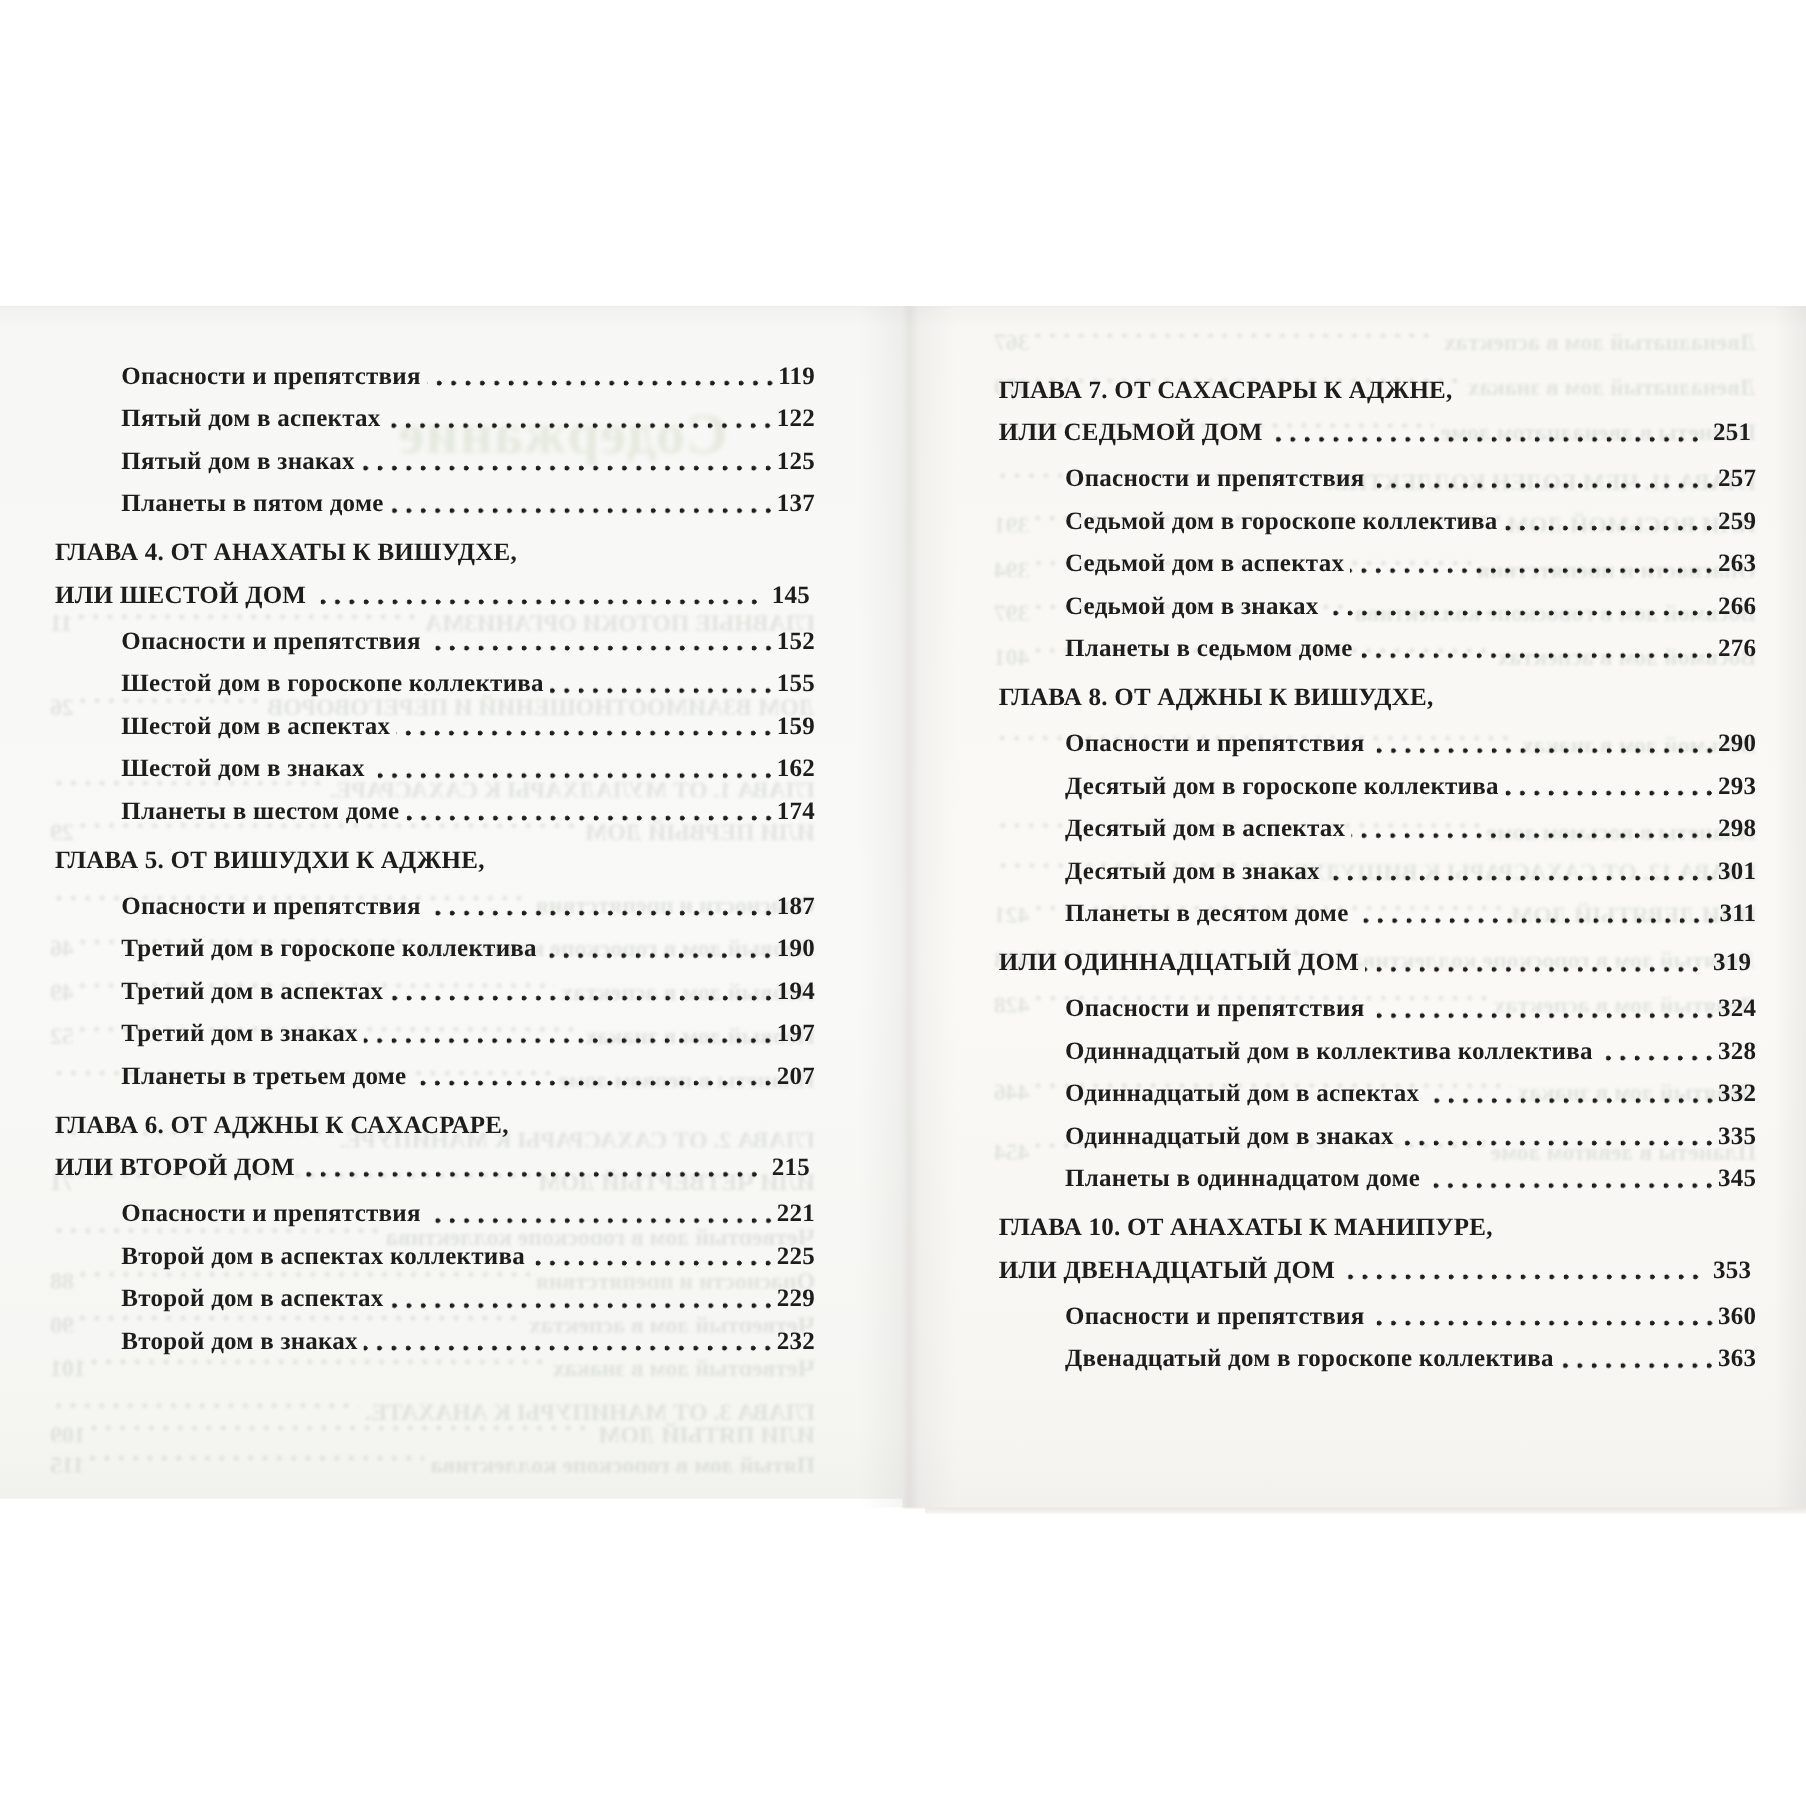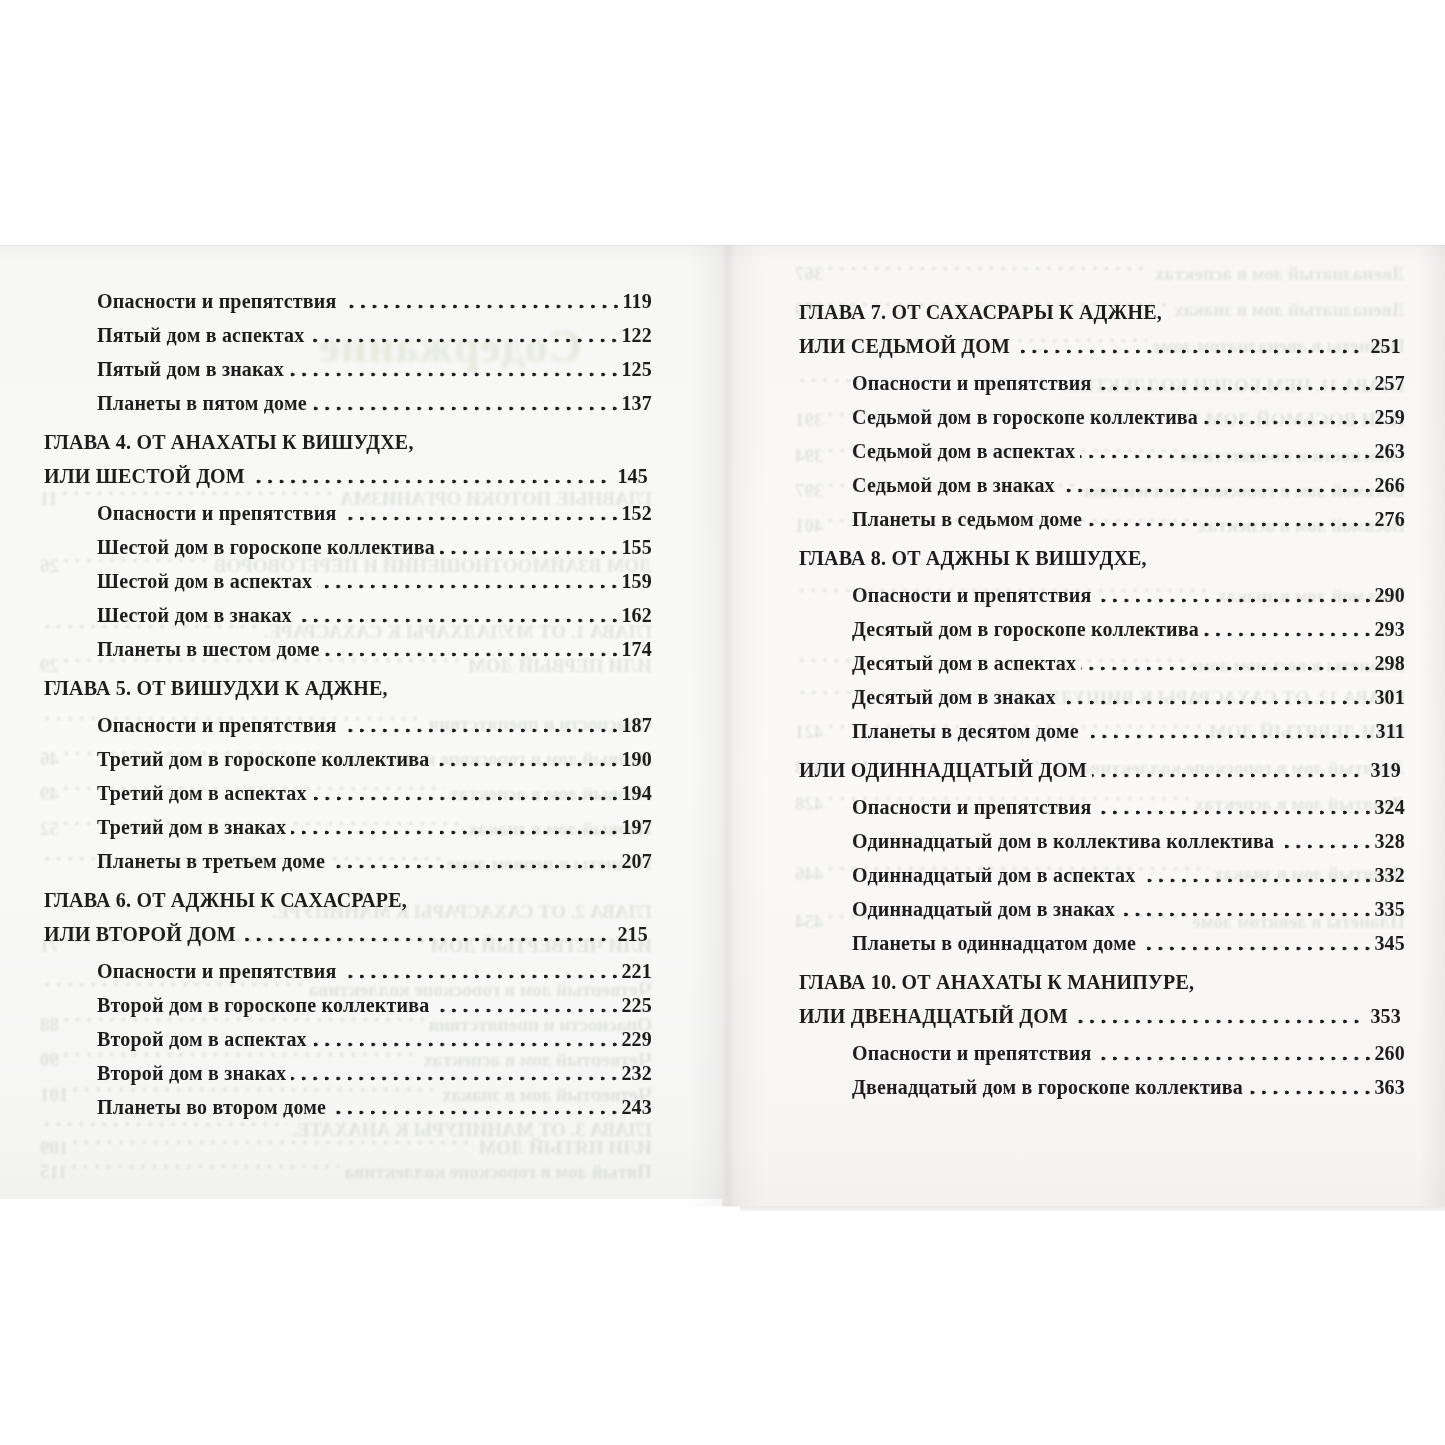--- a/index.html
+++ b/index.html
@@ -255,38 +255,33 @@
           <span class="dots"></span>
           <span class="num">215</span>
         </div>
       </div>
       <div class="row item">
         <span class="lbl">Опасности и препятствия</span>
         <span class="dots"></span>
         <span class="num">221</span>
       </div>
       <div class="row item">
-        <span class="lbl">Второй дом в гороскопе коллектива</span>
+        <span class="lbl">Второй дом в аспектах коллектива</span>
         <span class="dots"></span>
         <span class="num">225</span>
       </div>
       <div class="row item">
         <span class="lbl">Второй дом в аспектах</span>
         <span class="dots"></span>
         <span class="num">229</span>
       </div>
       <div class="row item">
         <span class="lbl">Второй дом в знаках</span>
         <span class="dots"></span>
         <span class="num">232</span>
-      </div>
-      <div class="row item">
-        <span class="lbl">Планеты во втором доме</span>
-        <span class="dots"></span>
-        <span class="num">243</span>
       </div>
     </div>
 </div>
 
 <div class="page right">
   <div class="ghost-layer" id="ghost-right">
       <div class="grow" style="top: 0px;">
         <span class="lbl">Двенадцатый дом в аспектах</span>
         <span class="dots"></span>
         <span class="num">367</span>
@@ -465,21 +460,21 @@
         <div class="line1">ГЛАВА 10. ОТ АНАХАТЫ К МАНИПУРЕ,</div>
         <div class="row line2">
           <span class="lbl">ИЛИ ДВЕНАДЦАТЫЙ ДОМ</span>
           <span class="dots"></span>
           <span class="num">353</span>
         </div>
       </div>
       <div class="row item">
         <span class="lbl">Опасности и препятствия</span>
         <span class="dots"></span>
-        <span class="num">260</span>
+        <span class="num">360</span>
       </div>
       <div class="row item">
         <span class="lbl">Двенадцатый дом в гороскопе коллектива</span>
         <span class="dots"></span>
         <span class="num">363</span>
       </div>
     </div>
 </div>
 
 <div class="page-under"></div>

